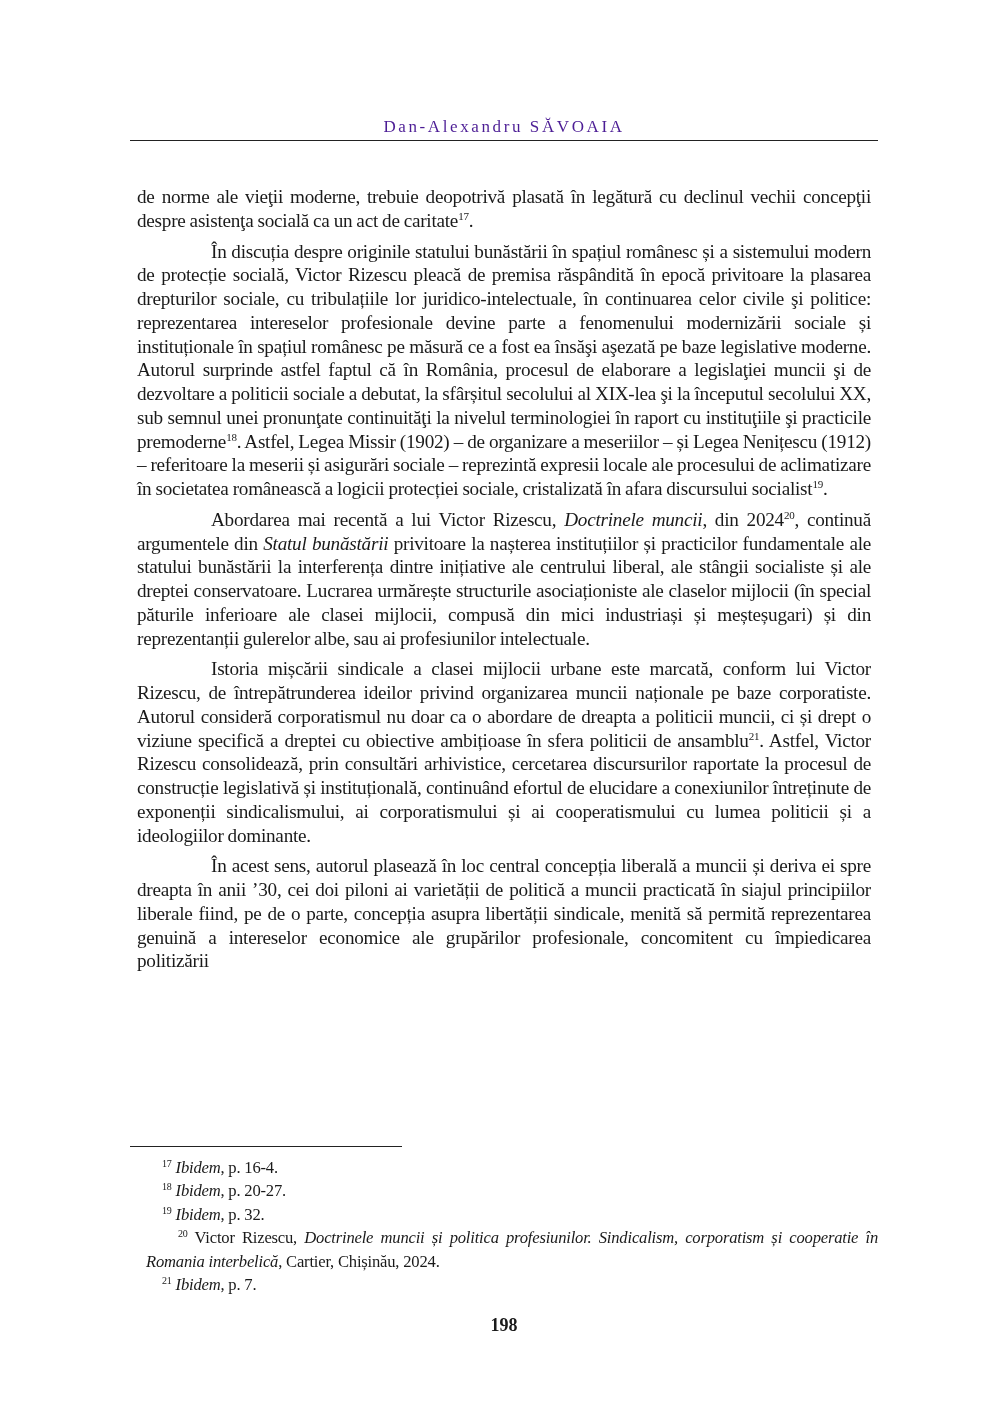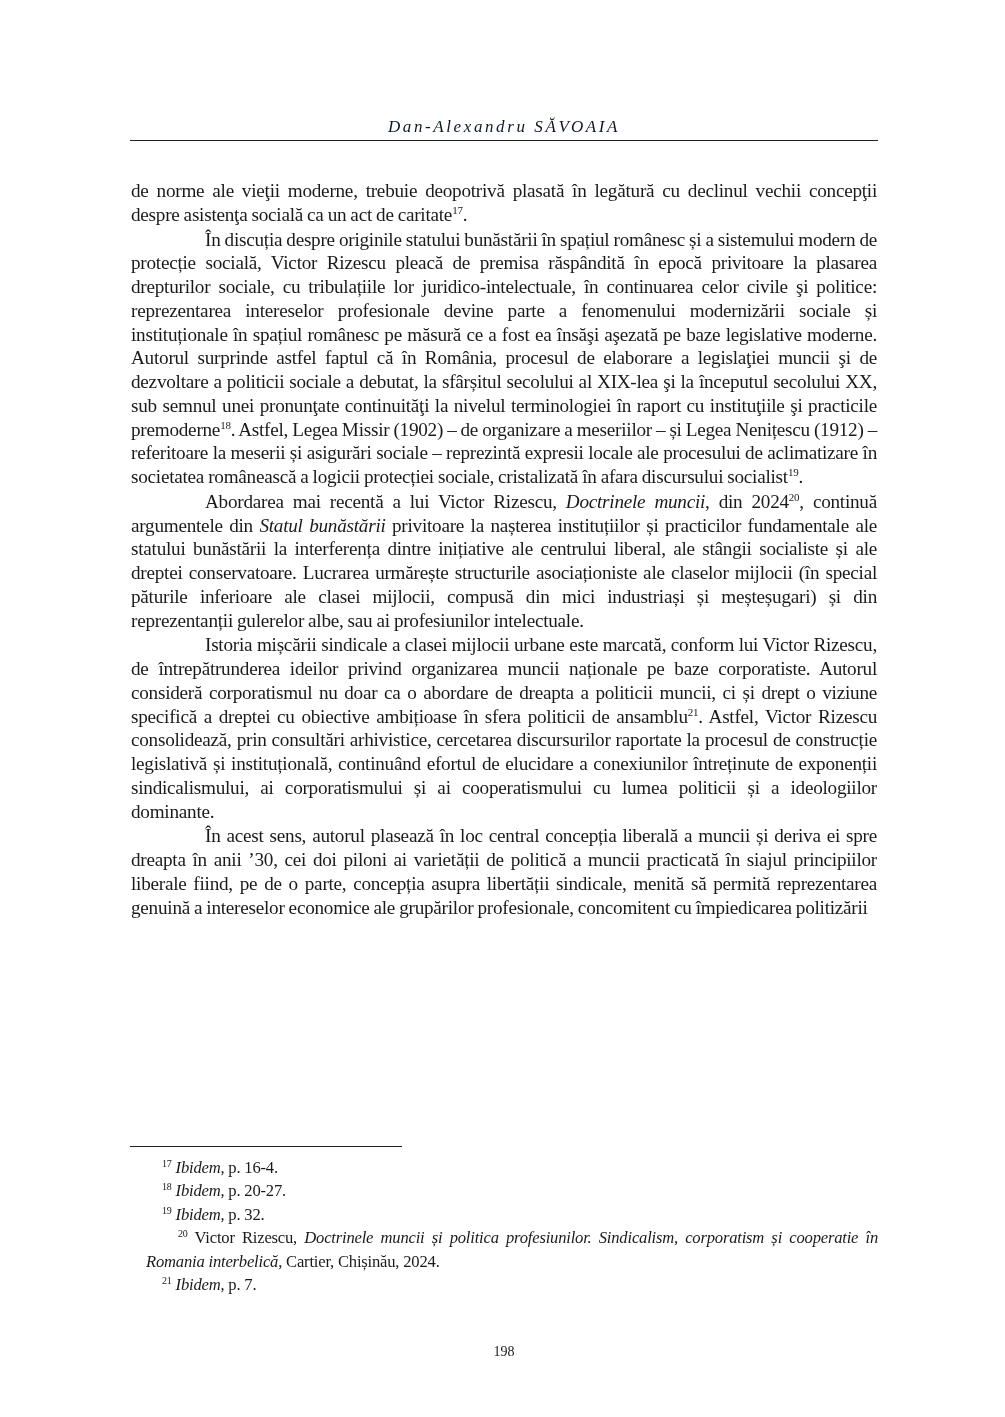--- a/index.html
+++ b/index.html
@@ -1,28 +1,28 @@
 <!DOCTYPE html>
 <html><head>
   <meta charset="utf-8">
   <style>
     html, body { margin: 0; padding: 0; background: #ffffff; }
     body { width: 1005px; height: 1417px; position: relative; overflow: hidden; color: #1a1a1a; }
     .page { position: absolute; left: 130px; top: 0; width: 748px; font-family: "Liberation Serif", "DejaVu Serif", serif; }
-    .running-head { position: absolute; top: 117px; left: 0; width: 748px; text-align: center; font-size: 17px; letter-spacing: 2.6px; color: #0f172a; font-style: italic; }
+    .running-head { position: absolute; top: 117px; left: 0; width: 748px; text-align: center; font-size: 17px; letter-spacing: 2.6px; color: #4c1d95; }
     .head-rule { position: absolute; top: 140px; left: 0; width: 748px; height: 0; border-top: 1.3px solid #222; }
     .body-text { position: absolute; top: 178px; left: 0; width: 748px; font-size: 19.2px; line-height: 23.75px; text-align: justify; letter-spacing: -0.25px; word-spacing: -0.5px; }
-    .body-text p { margin: 1px; }
+    .body-text p { margin: 7px; }
     .body-text p.indent { text-indent: 74px; }
     sup { font-size: 11px; line-height: 0; vertical-align: 7px; }
     .fn-rule { position: absolute; top: 1146px; left: 0; width: 272px; border-top: 1.2px solid #222; }
     .footnotes { position: absolute; top: 1156px; left: 0; width: 748px; font-size: 16.6px; line-height: 23.4px; text-align: justify; letter-spacing: -0.2px; }
     .footnotes p { margin: 0; text-indent: 32px; }
     .footnotes sup { font-size: 10px; vertical-align: 6px; }
-    .page-number { position: absolute; top: 1344px; left: 0; width: 748px; text-align: center; font-size: 14px; }
+    .page-number { position: absolute; top: 1315px; left: 0; width: 748px; text-align: center; font-size: 18px; font-weight: bold; }
     i { }
   </style>
 </head>
 <body>
 
 <div class="page">
 
   <div class="running-head">Dan-Alexandru SĂVOAIA</div>
   <div class="head-rule"></div>
 

